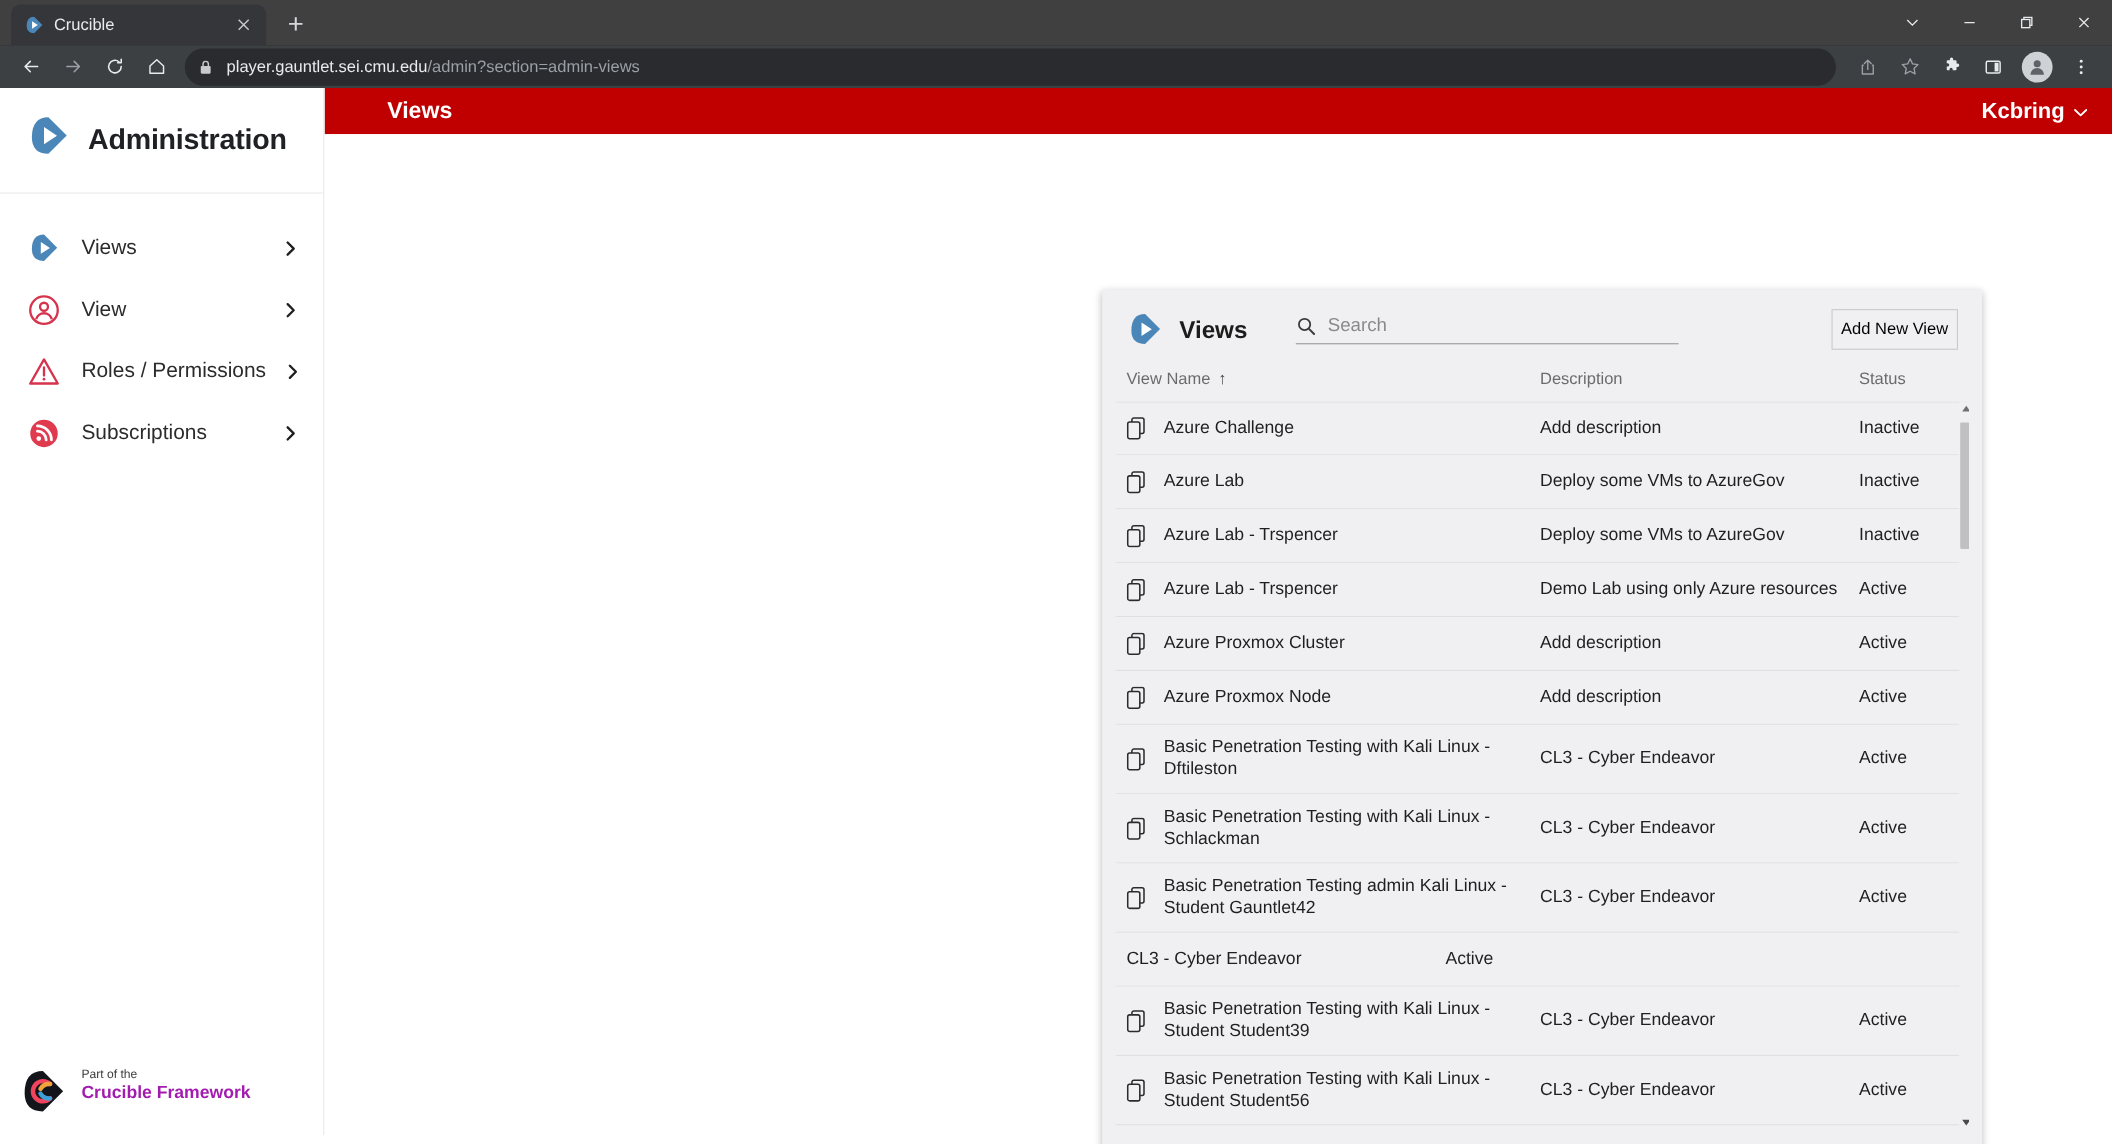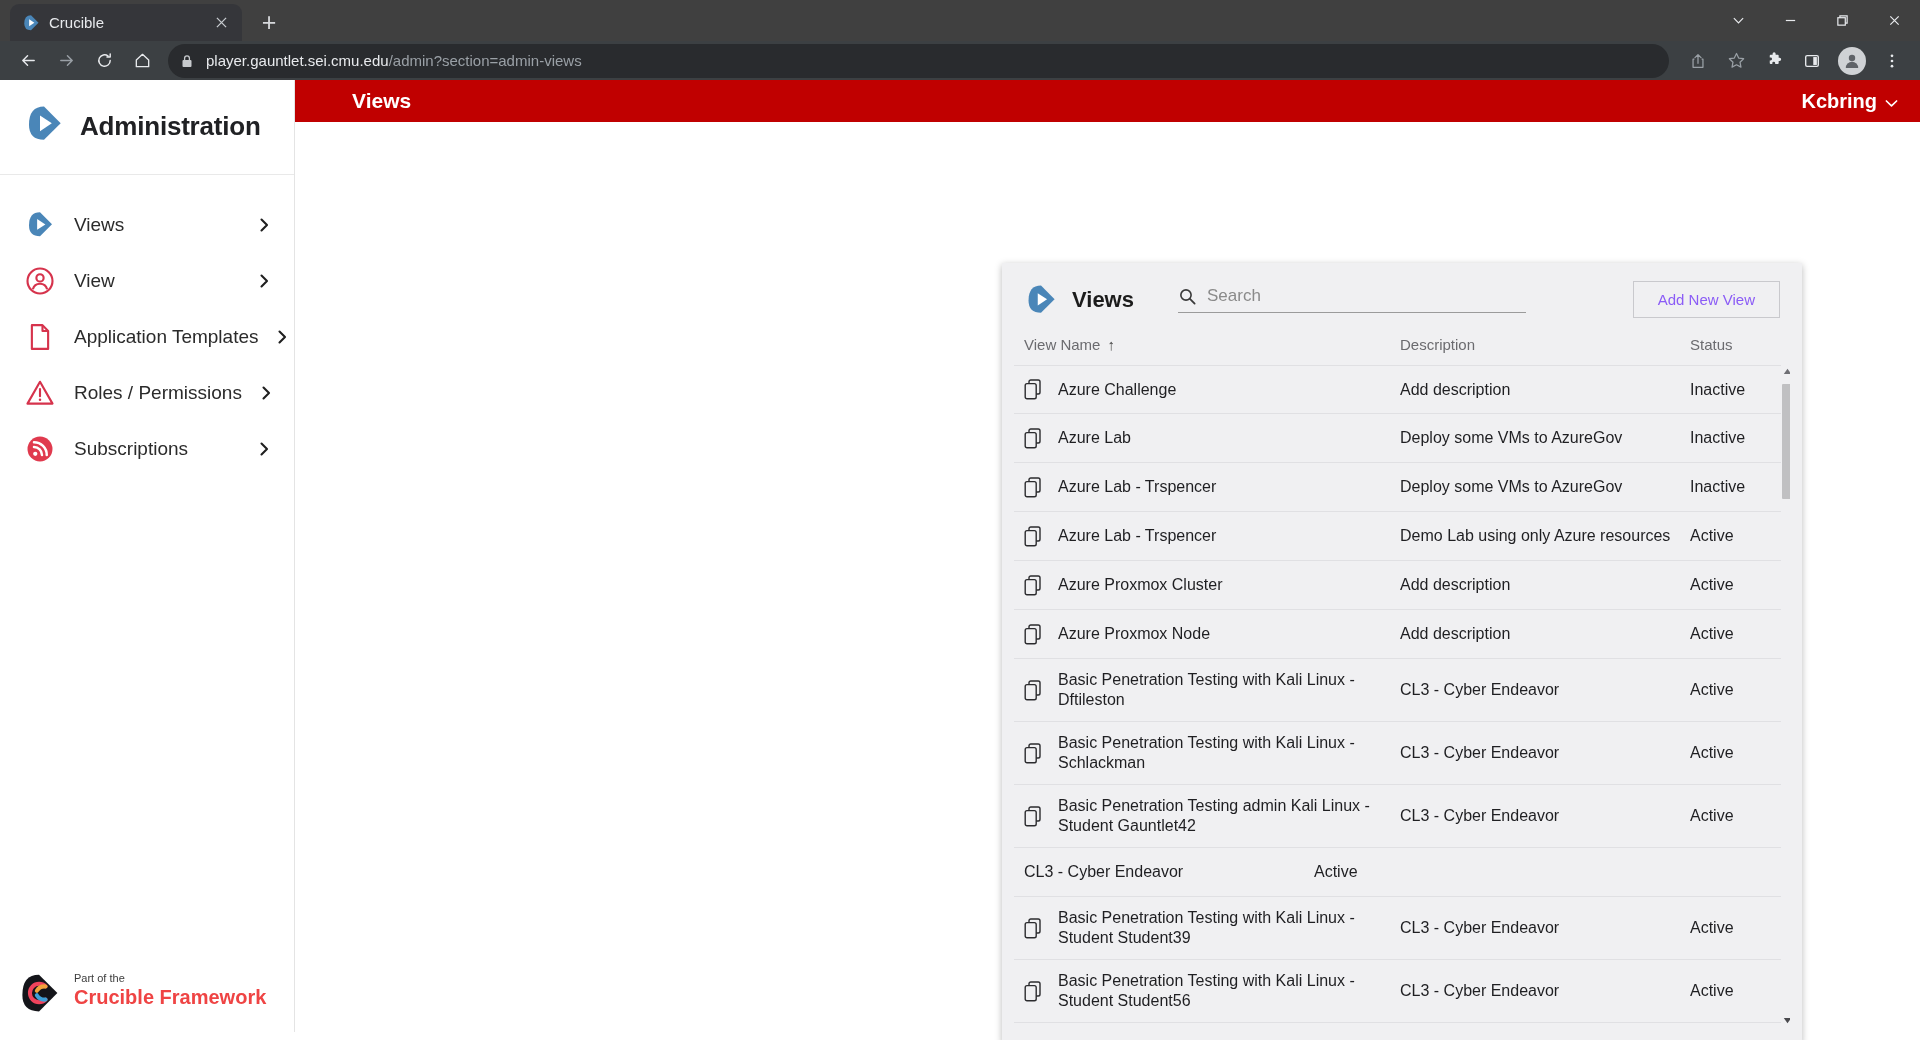--- a/index.html
+++ b/index.html
@@ -93,21 +93,21 @@
   .nav-icon { width: 32px; height: 32px; flex: 0 0 32px; display: flex; align-items: center; justify-content: center; }
   .nav-label { flex: 1; font-size: 19px; color: #2b2b2b; white-space: nowrap; }
   .nav-chevron { color: #202124; flex: 0 0 14px; display: flex; }
 
   #footer-brand {
     position: absolute; left: 0; bottom: 14px;
     display: flex; gap: 14px; padding-left: 18px;
   }
   #footer-brand .fb-lines { line-height: 1.2; }
   .fb-small { font-size: 11px; color: #3c3c3c; }
-  .fb-big { font-size: 20px; font-weight: bold; color: #ef4444; }
+  .fb-big { font-size: 16px; font-weight: bold; color: #a21caf; }
 
   
   #main { flex: 1; display: flex; flex-direction: column; background: #ffffff; min-width: 0; }
   #topbar {
     height: 42px; background: #c00000;
     display: flex; align-items: center; justify-content: space-between;
     padding: 0 22px 0 57px; flex: 0 0 42px;
   }
   #topbar-title { color: #ffffff; font-size: 21px; font-weight: bold; }
   #user-menu { display: flex; align-items: center; gap: 8px; color: #ffffff; font-size: 20px; font-weight: bold; }
@@ -135,21 +135,21 @@
   #search-icon { flex: 0 0 19px; display: flex; color: #3a3a3a; }
   #search-input {
     border: none; outline: none; background: transparent;
     font-family: "Liberation Sans", sans-serif; font-size: 17px; color: #2b2b2b;
     width: 100%;
   }
   #search-input::placeholder { color: #8a8a8a; }
   #add-view-btn {
     margin-left: auto;
     background: #f0f0f2; border: 1px solid #c9c9cd;
-    padding: 9px 24px; font-size: 15px; color: #8b5cf6;
+    padding: 9px 8px; font-size: 15px; color: #000000;
     font-family: "Liberation Sans", sans-serif; cursor: pointer; white-space: nowrap;
   }
 
   #table-area { flex: 1; display: flex; flex-direction: column; min-height: 0; padding: 0 12px 16px 12px; }
   #table-header {
     display: flex; align-items: center; padding: 4px 10px 12px 10px;
     font-size: 15px; color: #6b6b6f; flex: 0 0 auto;
   }
   .col-name { flex: 1 1 auto; min-width: 0; display: flex; align-items: center; gap: 7px; }
   .col-desc { flex: 0 0 290px; }
@@ -346,34 +346,20 @@
           </svg>
         </span>
         <span class="nav-label">View</span>
         <span class="nav-chevron">
           <svg width="13" height="16" viewBox="0 0 13 16">
               <path d="M3.5 2.5 L9 8 L3.5 13.5" stroke="#1f1f1f" stroke-width="2.1" fill="none" stroke-linecap="round" stroke-linejoin="round"></path>
             </svg>
         </span>
       </div>
 
-      <div class="nav-item">
-        <span class="nav-icon">
-          <svg width="30" height="30" viewBox="0 0 24 24">
-            <path d="M5.5 2.5 H14 L18.5 7.2 V21.5 H5.5 Z" stroke="#d6334c" stroke-width="1.7" fill="none" stroke-linejoin="round"></path>
-            <path d="M14 2.5 V7.2 H18.5" stroke="#d6334c" stroke-width="1.7" fill="none" stroke-linejoin="round"></path>
-          </svg>
-        </span>
-        <span class="nav-label">Application Templates</span>
-        <span class="nav-chevron">
-          <svg width="13" height="16" viewBox="0 0 13 16">
-              <path d="M3.5 2.5 L9 8 L3.5 13.5" stroke="#1f1f1f" stroke-width="2.1" fill="none" stroke-linecap="round" stroke-linejoin="round"></path>
-            </svg>
-        </span>
-      </div>
 
       <div class="nav-item">
         <span class="nav-icon">
           <svg width="30" height="30" viewBox="0 0 24 24">
             <path d="M12 3 L22 20.5 H2 Z" stroke="#d6334c" stroke-width="1.7" fill="none" stroke-linejoin="round"></path>
             <path d="M12 8.8 V14.6" stroke="#d6334c" stroke-width="1.7" stroke-linecap="round"></path>
             <circle cx="12" cy="17.4" r="1" fill="#d6334c"></circle>
           </svg>
         </span>
         <span class="nav-label">Roles / Permissions</span>

